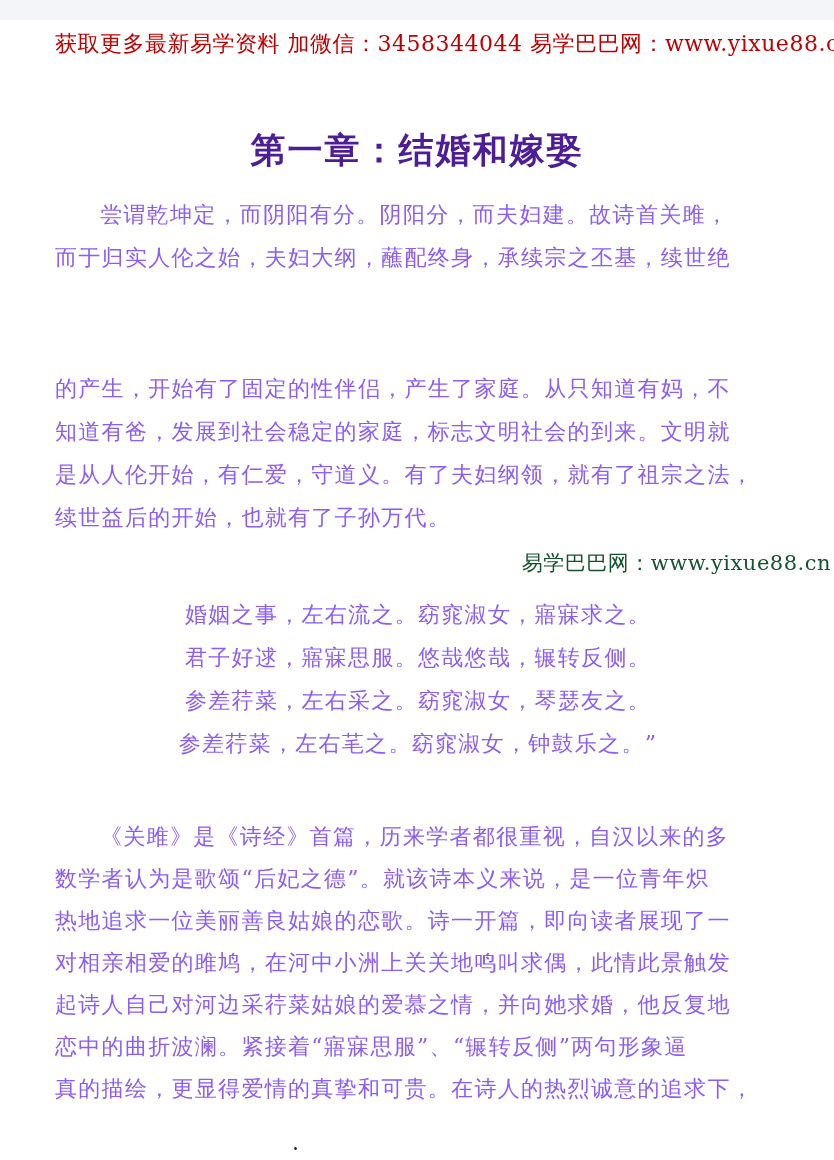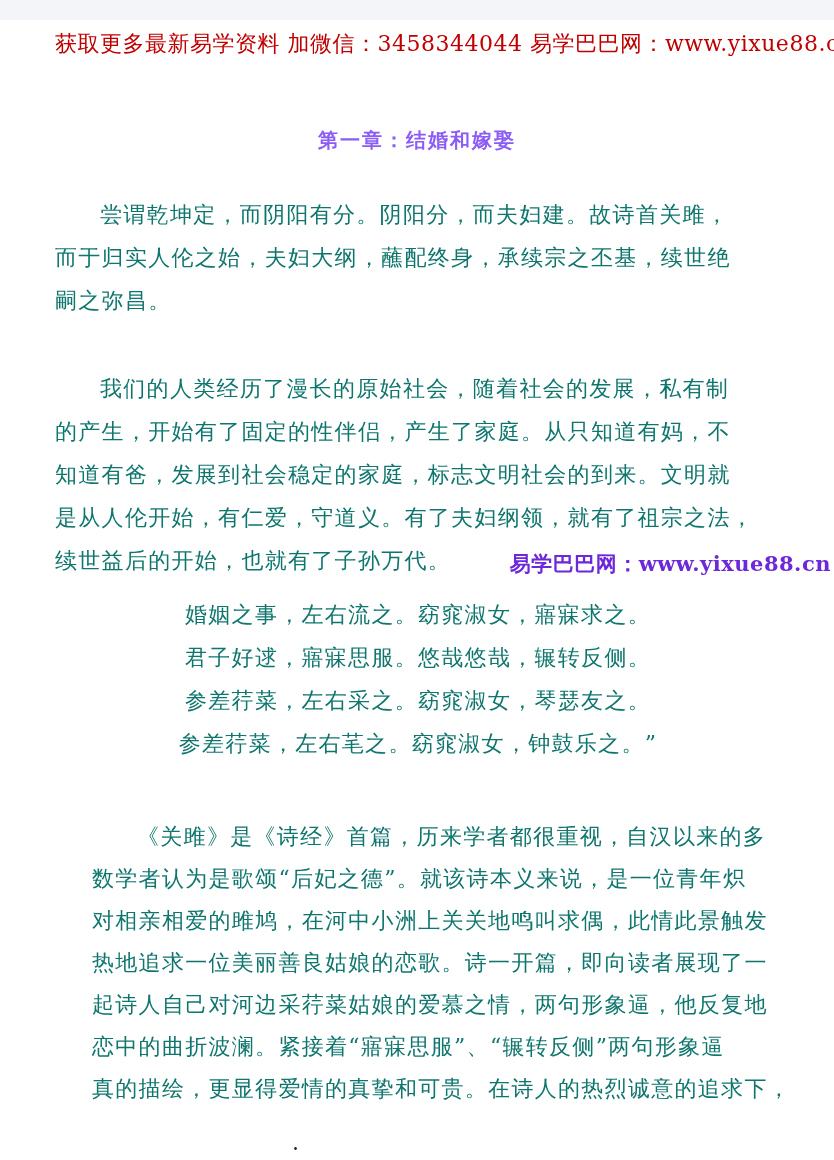--- a/index.html
+++ b/index.html
@@ -8,30 +8,30 @@
     background:#ffffff;
     font-family:"DejaVu Serif","Liberation Serif",serif;
   }
   .top-strip{position:absolute;top:0;left:0;width:834px;height:20px;background:#f3f5f9;}
   .promo-header{
     position:absolute;top:29px;left:55px;width:760px;
     color:#c00000;font-size:22px;letter-spacing:0.5px;white-space:nowrap;
   }
   .doc-title{
     position:absolute;top:127px;left:0;width:834px;text-align:center;
-    font-size:20px;font-weight:bold;color:#8b5cf6;letter-spacing:2px;
+    font-size:35px;font-weight:bold;color:#4c1d95;letter-spacing:2px;
   }
-  .block{position:absolute;left:55px;width:726px;font-size:22px;color:#0f766e;}
+  .block{position:absolute;left:55px;width:726px;font-size:22px;color:#8b5cf6;}
   .line{height:43px;line-height:43px;letter-spacing:1.3px;white-space:nowrap;overflow:visible;}
-  .tight .line{height:42px;line-height:42px;margin-left:37px;}
+  .tight .line{height:42px;line-height:42px;}
   .indent{text-indent:45px;}
   .poem{ text-align:center; }
   .watermark{
     position:absolute;top:550px;right:3px;z-index:9;text-align:right;
-    font-size:21px;font-weight:bold;color:#6d28d9;line-height:27px;
+    font-size:21px;font-weight:normal;color:#14532d;line-height:27px;
     letter-spacing:0.5px;
     text-shadow:-2px -2px 0 #fff,2px -2px 0 #fff,-2px 2px 0 #fff,2px 2px 0 #fff,
                 -2px 0 0 #fff,2px 0 0 #fff,0 -2px 0 #fff,0 2px 0 #fff;
   }
   .stray-dot{position:absolute;top:1130px;left:292px;font-size:22px;color:#1d1d1d;}
   #p1{top:193px;}
   #p2{top:367px;}
   #poem{top:593px;}
   #p3{top:816px;}
 </style>
@@ -40,44 +40,42 @@
 
 <div class="top-strip"></div>
 
 <div class="promo-header">获取更多最新易学资料 加微信：3458344044 易学巴巴网：www.yixue88.cn</div>
 
 <div class="doc-title">第一章：结婚和嫁娶</div>
 
 <div id="p1" class="block">
   <div class="line indent">尝谓乾坤定，而阴阳有分。阴阳分，而夫妇建。故诗首关雎，</div>
   <div class="line">而于归实人伦之始，夫妇大纲，蘸配终身，承续宗之丕基，续世绝</div>
-  <div class="line">嗣之弥昌。</div>
 </div>
 
 <div id="p2" class="block">
-  <div class="line indent">我们的人类经历了漫长的原始社会，随着社会的发展，私有制</div>
   <div class="line">的产生，开始有了固定的性伴侣，产生了家庭。从只知道有妈，不</div>
   <div class="line">知道有爸，发展到社会稳定的家庭，标志文明社会的到来。文明就</div>
   <div class="line">是从人伦开始，有仁爱，守道义。有了夫妇纲领，就有了祖宗之法，</div>
   <div class="line">续世益后的开始，也就有了子孙万代。</div>
 </div>
 
 <div id="poem" class="block poem">
   <div class="line">婚姻之事，左右流之。窈窕淑女，寤寐求之。</div>
   <div class="line">君子好逑，寤寐思服。悠哉悠哉，辗转反侧。</div>
   <div class="line">参差荇菜，左右采之。窈窕淑女，琴瑟友之。</div>
   <div class="line">参差荇菜，左右芼之。窈窕淑女，钟鼓乐之。”</div>
 </div>
 
 <div id="p3" class="block tight">
   <div class="line indent">《关雎》是《诗经》首篇，历来学者都很重视，自汉以来的多</div>
   <div class="line">数学者认为是歌颂“后妃之德”。就该诗本义来说，是一位青年炽</div>
+  <div class="line">热地追求一位美丽善良姑娘的恋歌。诗一开篇，即向读者展现了一</div>
   <div class="line">对相亲相爱的雎鸠，在河中小洲上关关地鸣叫求偶，此情此景触发</div>
-  <div class="line">热地追求一位美丽善良姑娘的恋歌。诗一开篇，即向读者展现了一</div>
-  <div class="line">起诗人自己对河边采荇菜姑娘的爱慕之情，两句形象逼，他反复地</div>
+  <div class="line">起诗人自己对河边采荇菜姑娘的爱慕之情，并向她求婚，他反复地</div>
   <div class="line">恋中的曲折波澜。紧接着“寤寐思服”、“辗转反侧”两句形象逼</div>
   <div class="line">真的描绘，更显得爱情的真挚和可贵。在诗人的热烈诚意的追求下，</div>
 </div>
 
 <div class="watermark">
   <div>易学巴巴网：www.yixue88.cn</div>
 </div>
 
 <div class="stray-dot">.</div>
 

